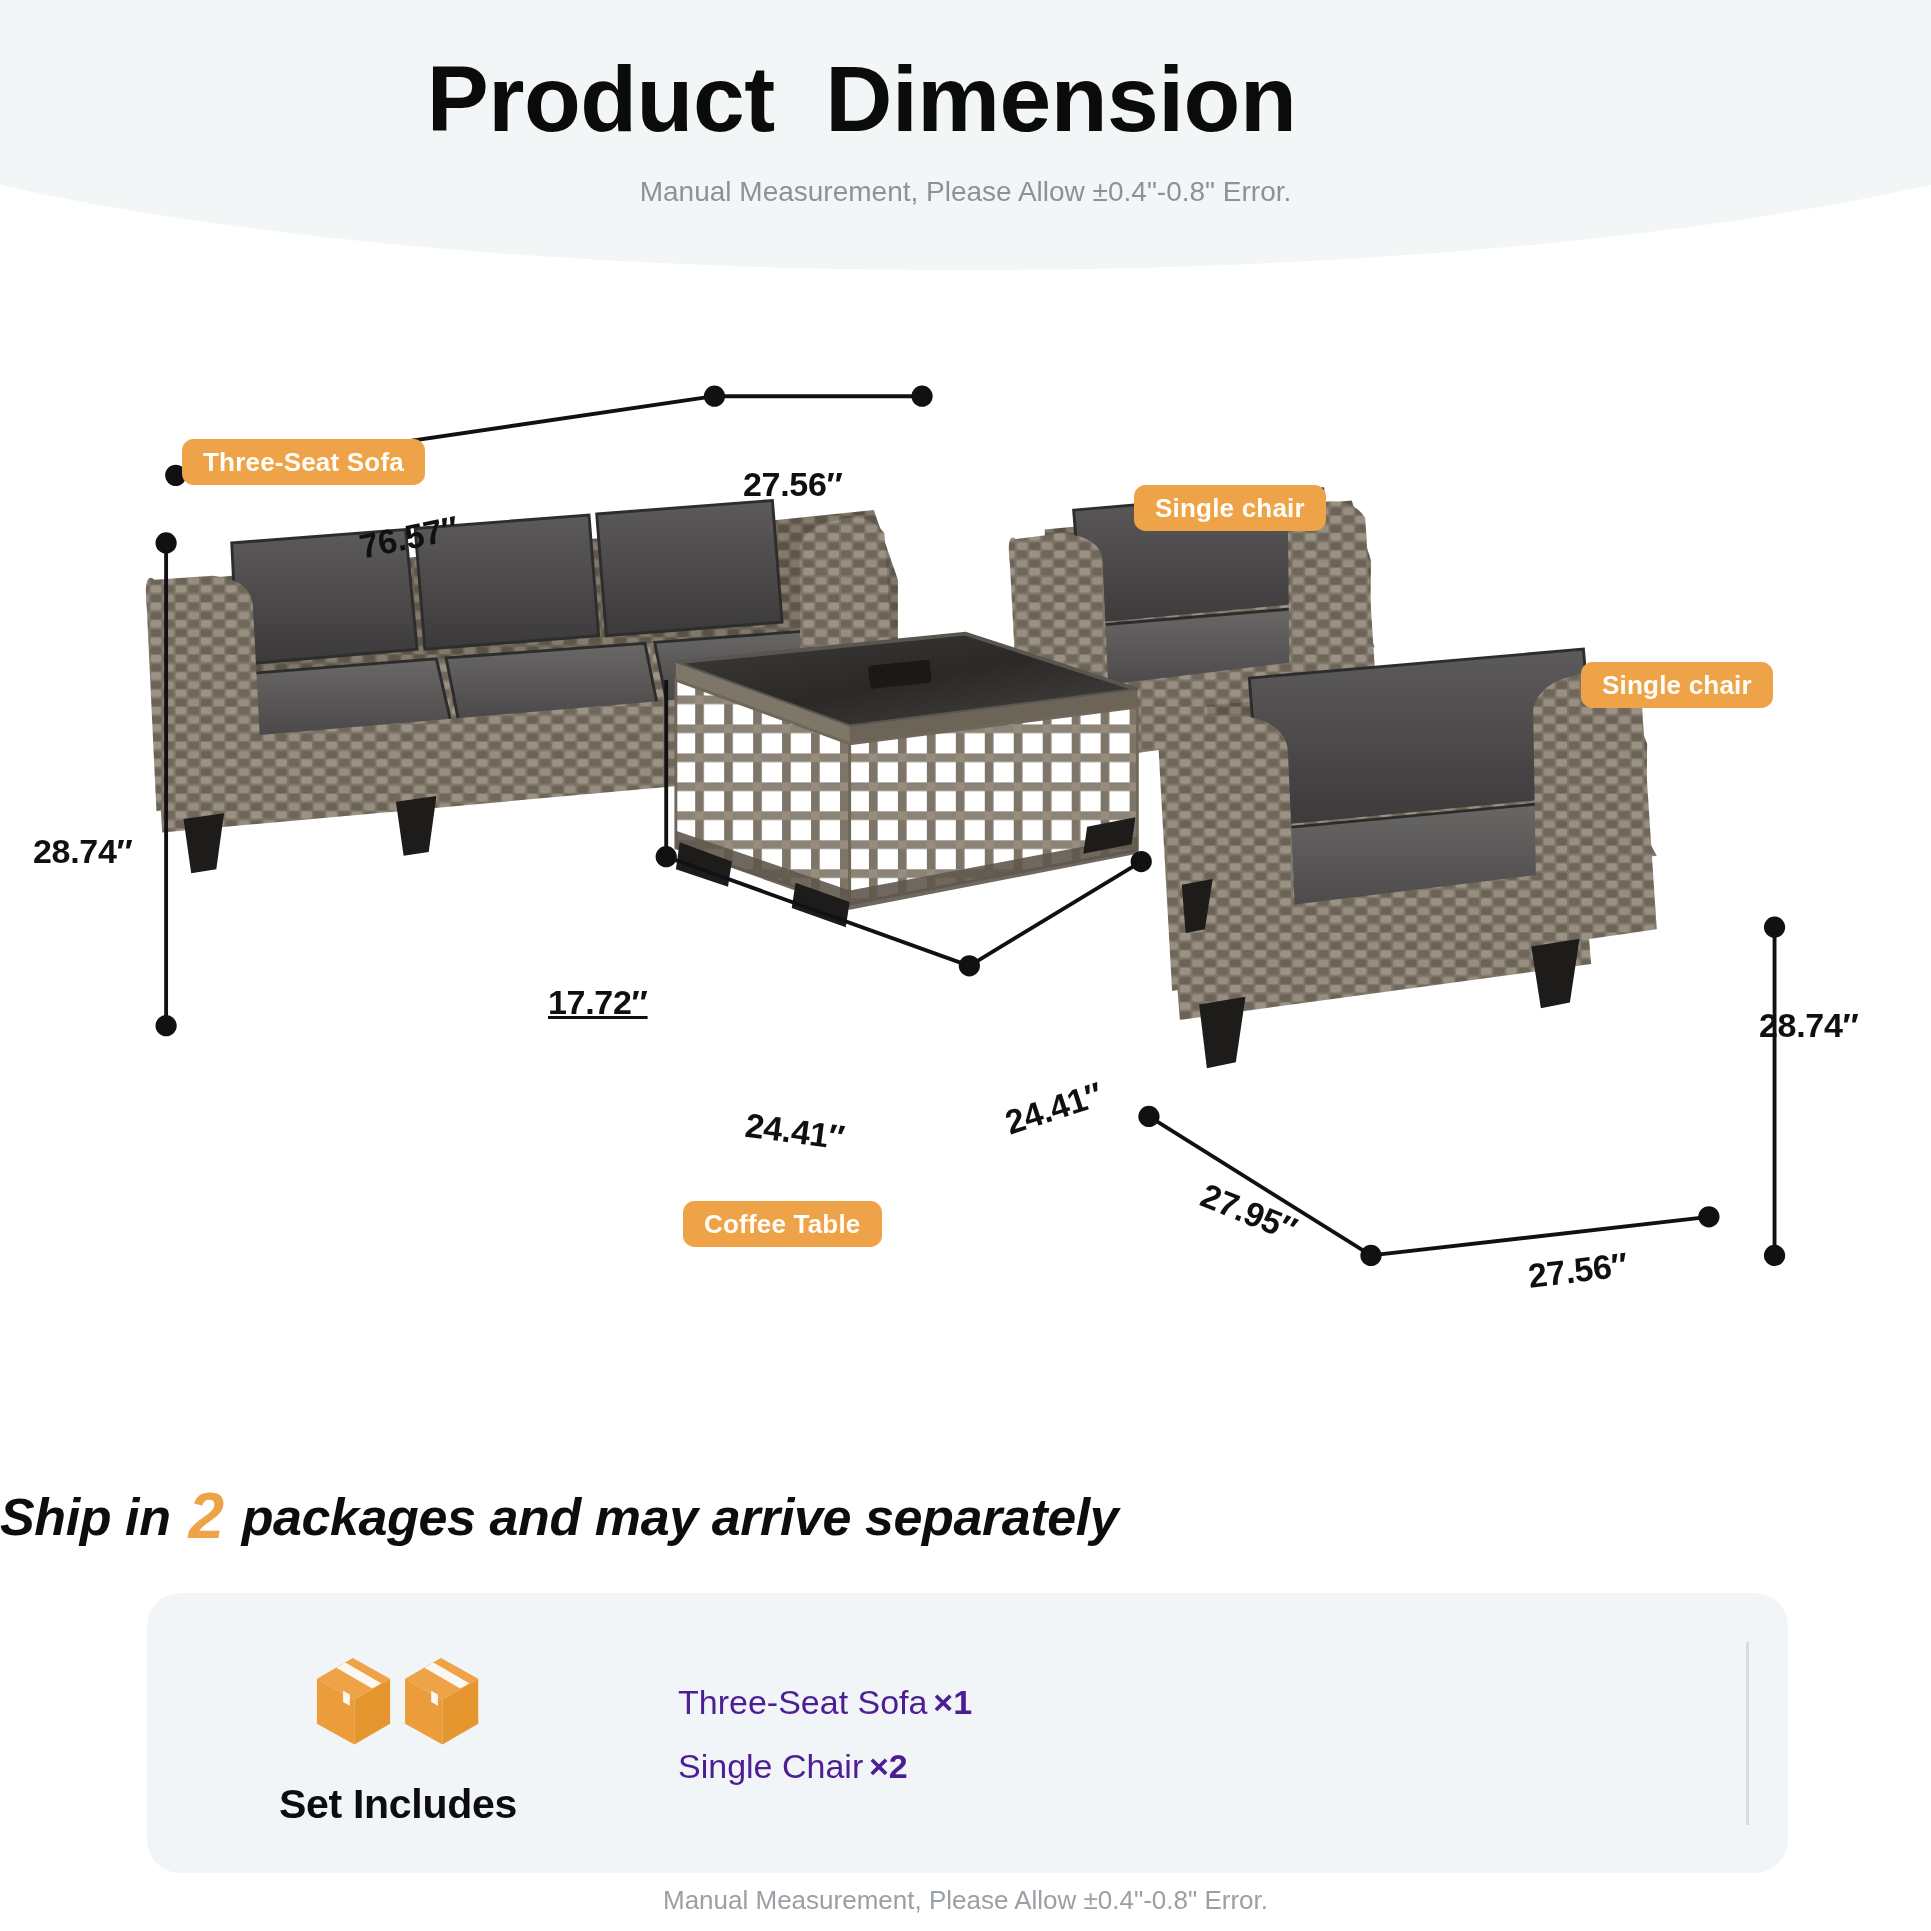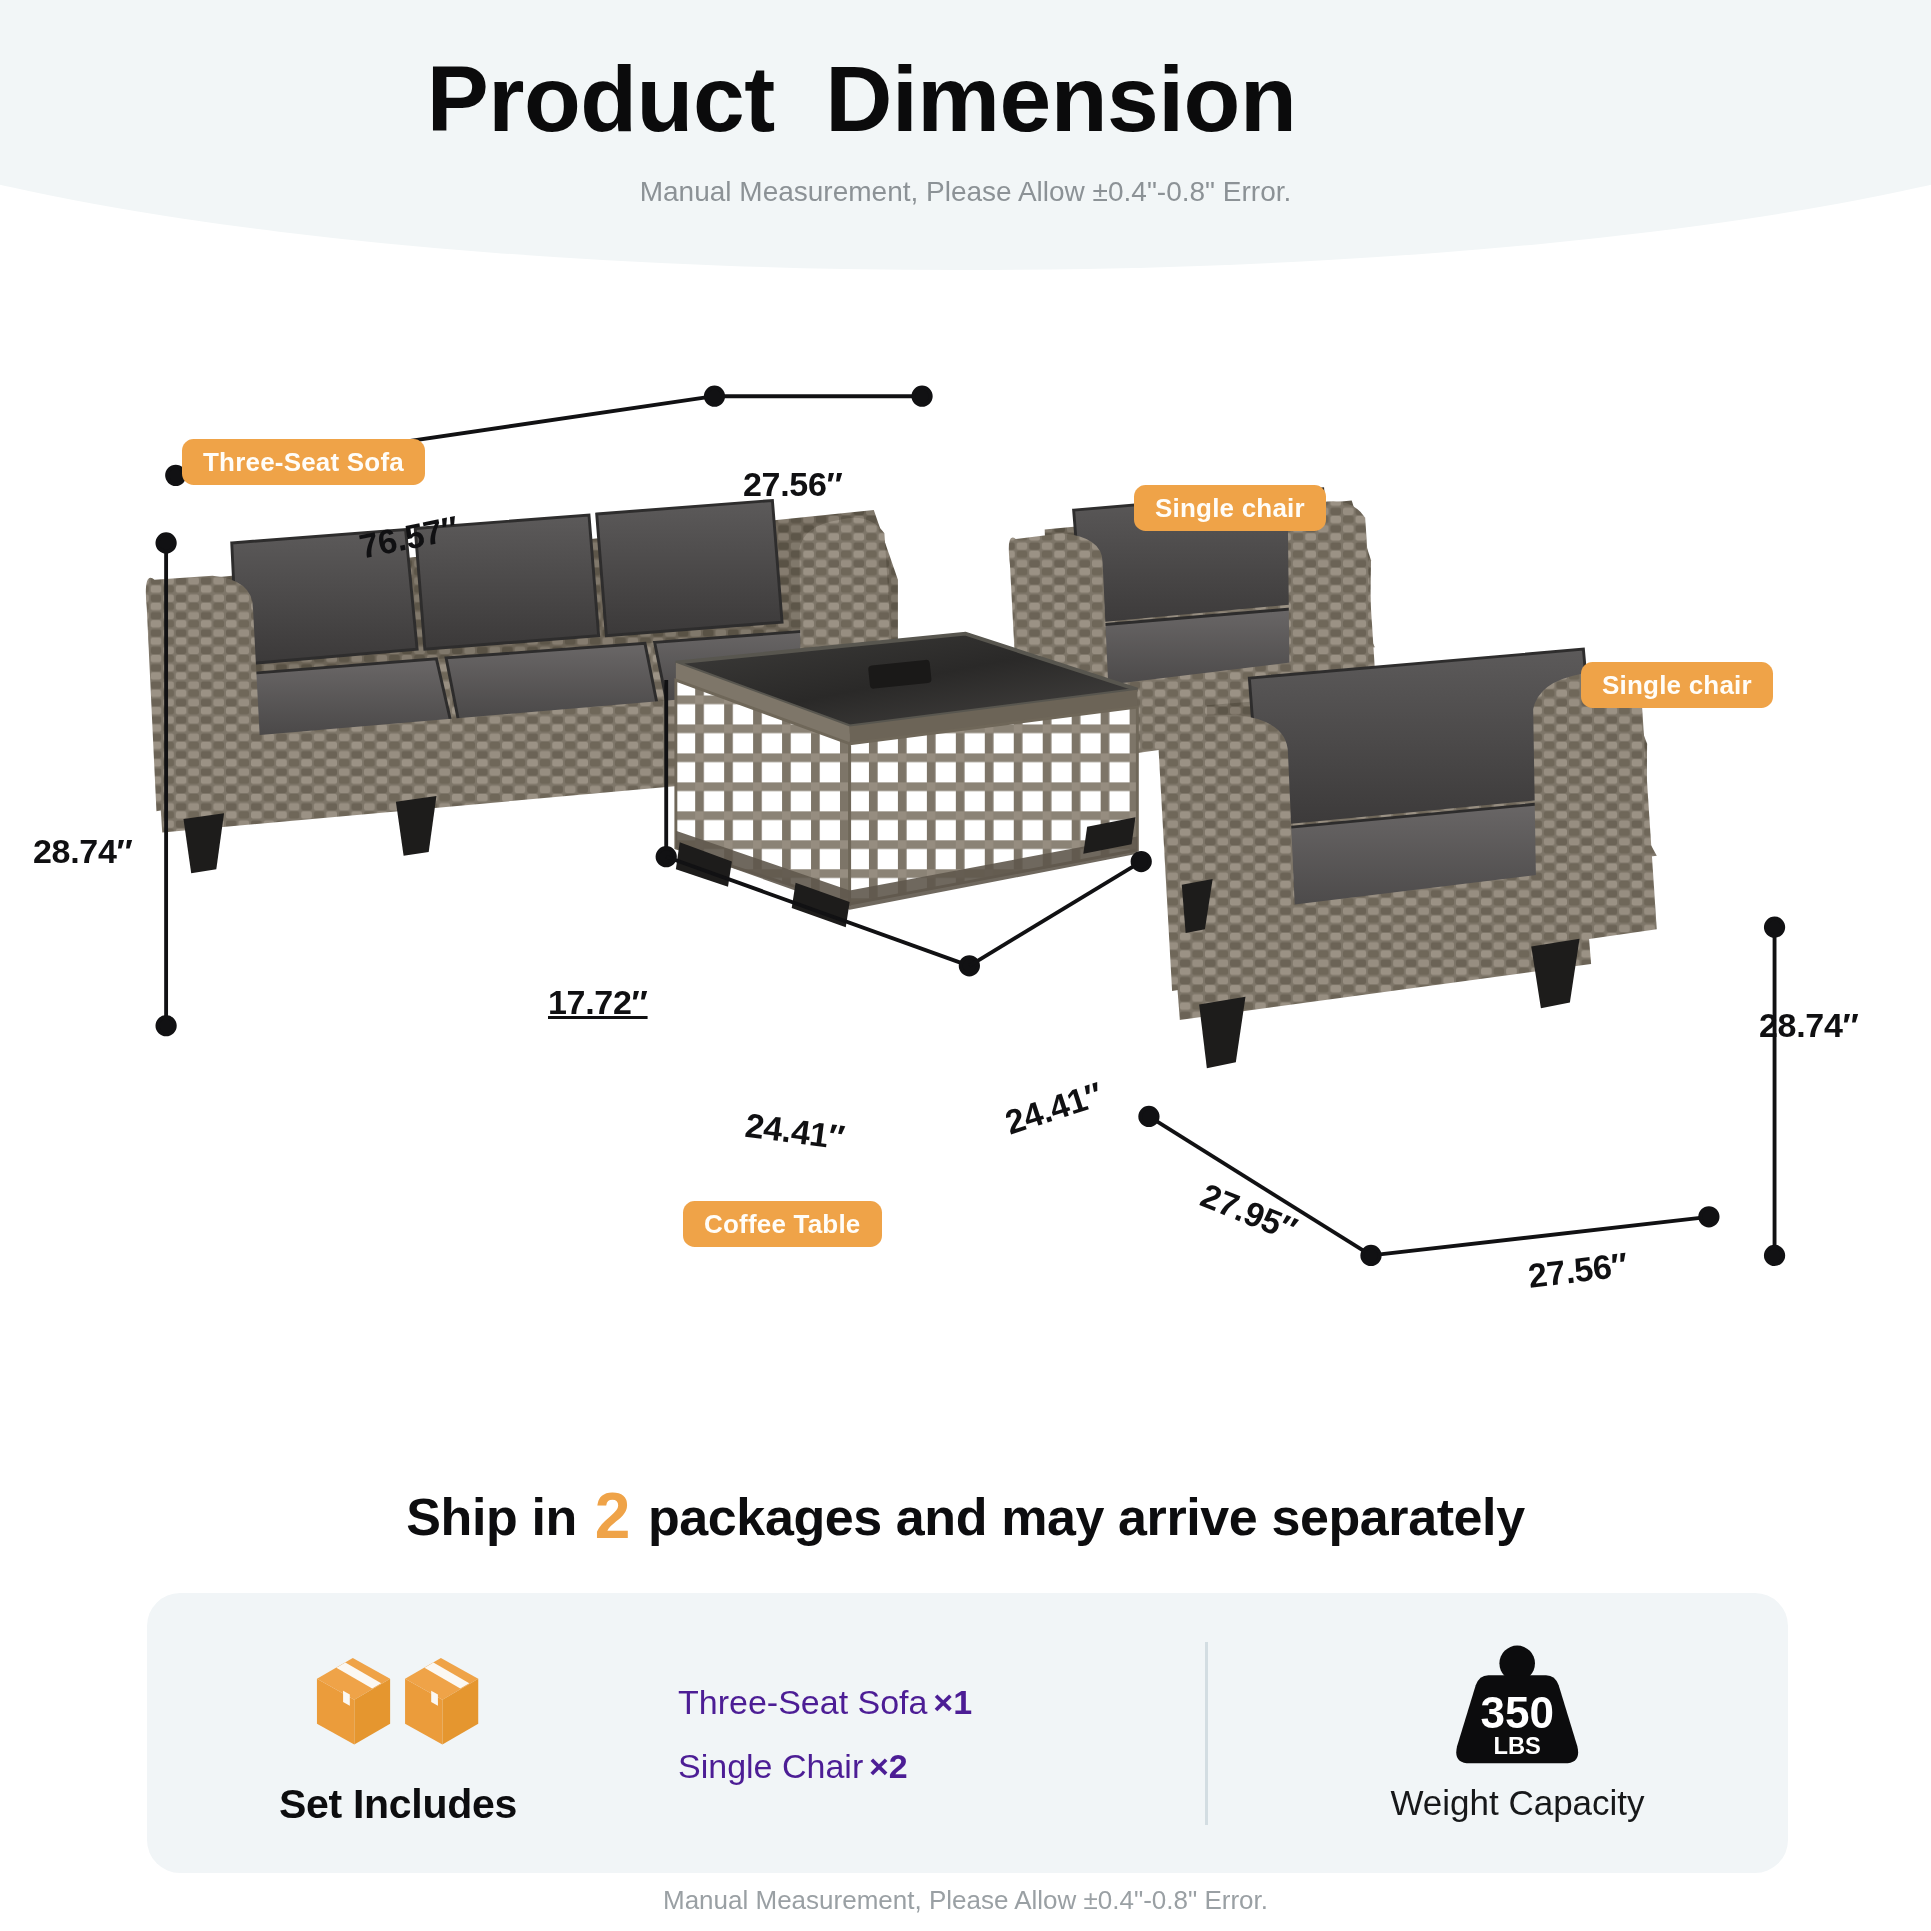--- a/index.html
+++ b/index.html
@@ -97,26 +97,26 @@
   #dim-tbl-w1   { left: 745px;  top: 1112px; transform: rotate(7.5deg); }
   #dim-tbl-w2   { left: 1004px; top: 1089px; transform: rotate(-18deg); }
   #dim-chair-h  { left: 1759px; top: 1006px; }
   #dim-chair-d  { left: 1199px; top: 1193px; transform: rotate(22deg); }
   #dim-chair-w  { left: 1528px; top: 1251px; transform: rotate(-7deg); }
 
   
   .ship-heading {
     position: absolute;
     left: 0; top: 1479px; width: 1931px;
-    text-align: center;
     font-size: 52px;
     font-weight: 800;
     color: #0d0d0f;
     z-index: 3;
     letter-spacing: -0.4px;
+    font-style: italic;
   }
   .ship-heading .num {
     color: #efa348;
     font-size: 64px;
     font-weight: 800;
     vertical-align: -2.9px;
     padding: 0 3.9px;
   }
 
   
@@ -397,28 +397,19 @@
       <div class="item-line">
         <span>Three-Seat Sofa</span><span class="qty">×1</span>
       </div>
       <div class="item-line">
         <span>Single Chair</span><span class="qty">×2</span>
       </div>
     </div>
 
     <div class="panel-divider"></div>
 
-    <div class="panel-col-weight">
-      <svg class="weight-icon" viewBox="0 0 180 150">
-        <circle cx="90" cy="24" r="21" fill="#0c0c0d"></circle>
-        <path d="M56,38 L124,38 Q135,38 139,50 L161,122 Q166,142 146,142 L34,142 Q14,142 19,122 L41,50 Q45,38 56,38 Z" fill="#0c0c0d"></path>
-        <text x="90" y="100" text-anchor="middle" fill="#ffffff" font-family="Liberation Sans, sans-serif" font-size="52" font-weight="bold">350</text>
-        <text x="90" y="131" text-anchor="middle" fill="#ffffff" font-family="Liberation Sans, sans-serif" font-size="28" font-weight="bold">LBS</text>
-      </svg>
-      <div class="weight-label">Weight Capacity</div>
-    </div>
 
   </div>
 
   <div class="page-footnote">Manual Measurement, Please Allow ±0.4"-0.8" Error.</div>
 
 </div>
 
 
 </body></html>

